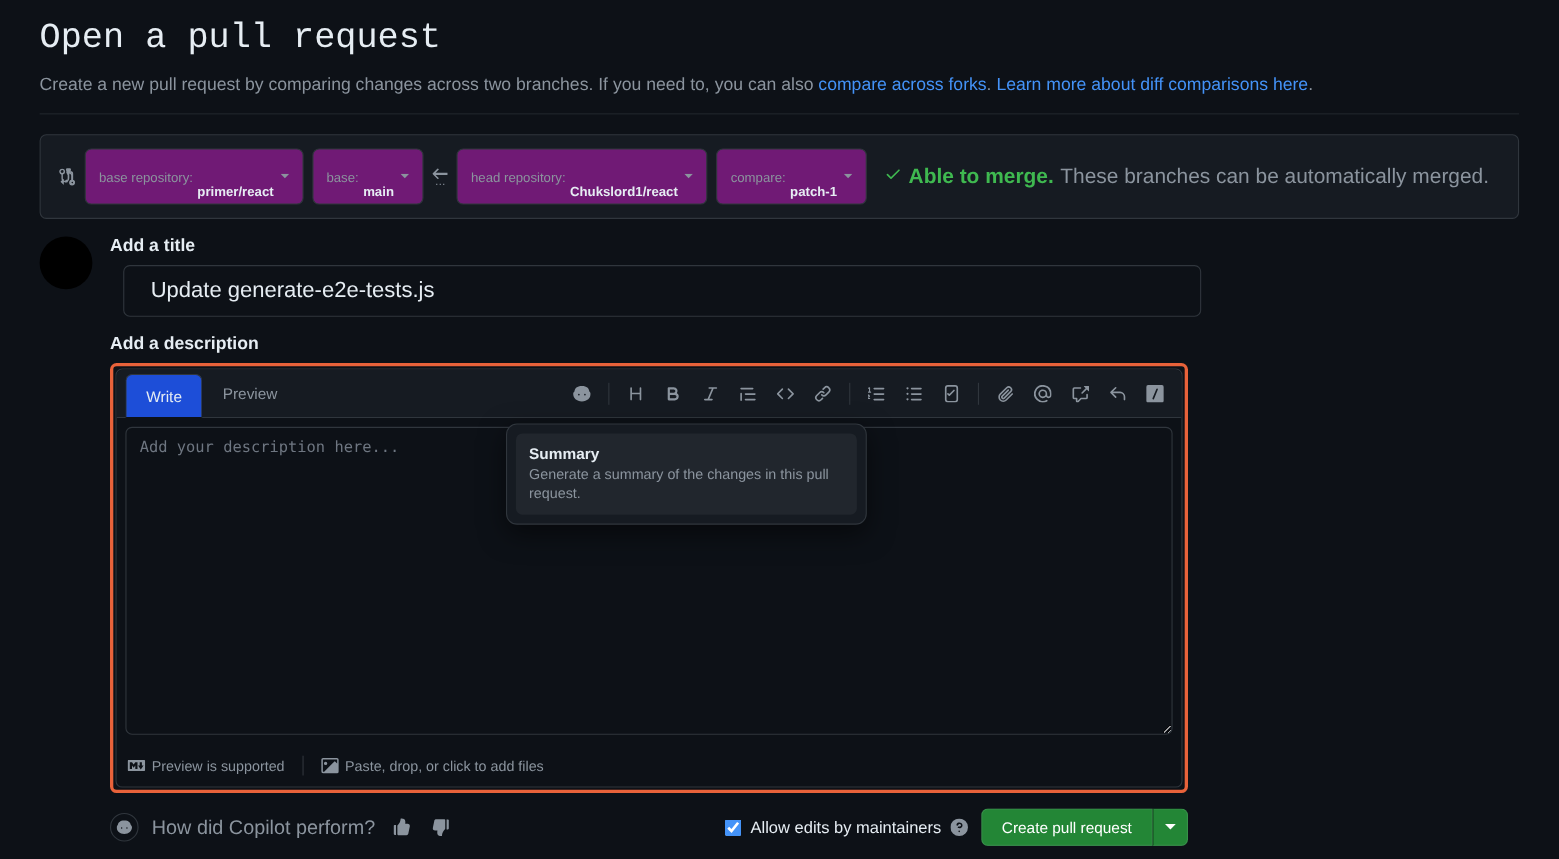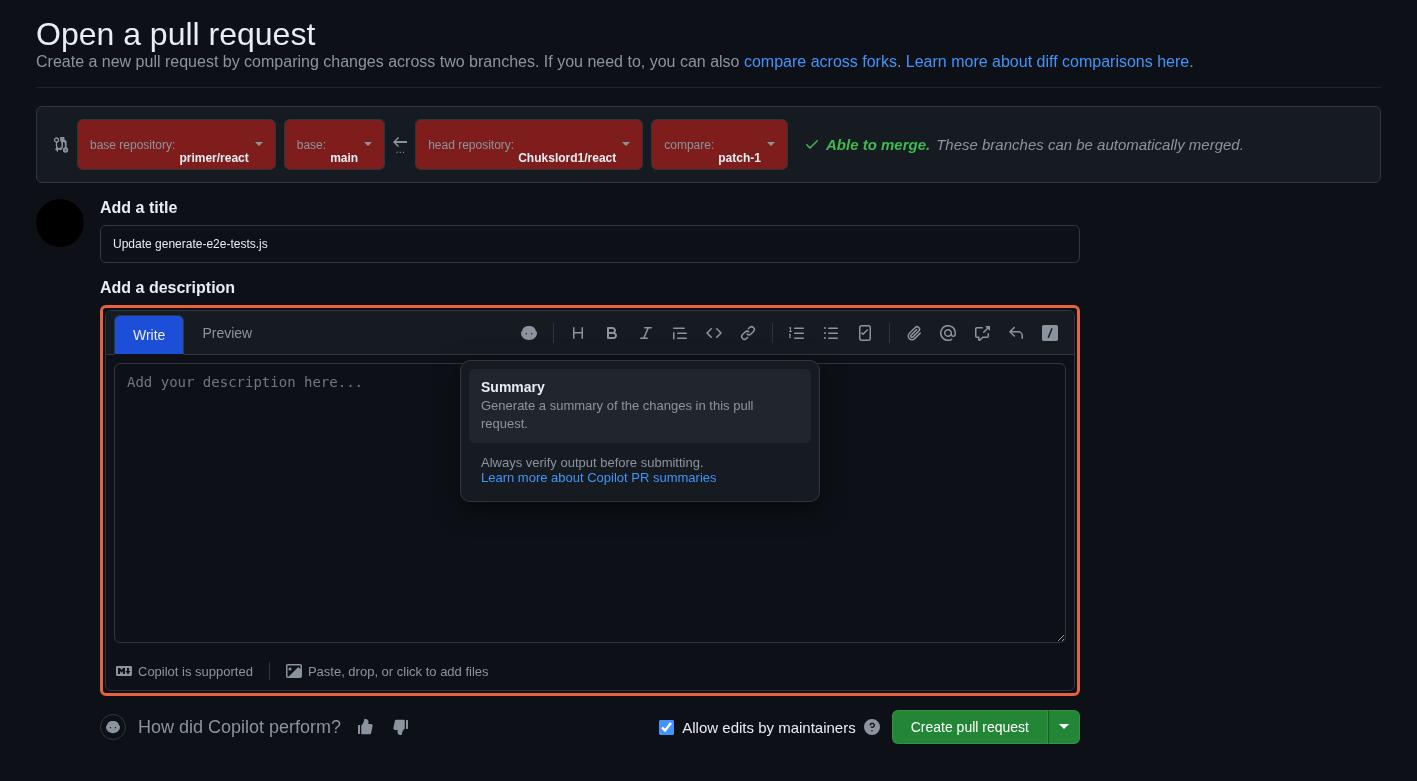--- a/index.html
+++ b/index.html
@@ -9,72 +9,74 @@
       font-family: -apple-system, BlinkMacSystemFont, "Segoe UI", Helvetica, Arial, sans-serif;
       font-size: 14px;
       width: 1417px;
       height: 781px;
       overflow: hidden;
     }
     .container { padding: 16px 36px; }
     .page-title {
       font-size: 32px;
       font-weight: 400;
-      margin-bottom: 0;
+      margin-bottom: 16px;
+      font-family: Liberation Mono, monospace;
     }
     .page-subtitle {
       color: #8b949e;
       font-size: 16px;
       margin-bottom: 16px;
     }
     .page-subtitle a { color: #4493f8; text-decoration: none; }
     .hr { border: none; border-top: 1px solid #21262d; margin-bottom: 18px; }
     .compare-box {
       border: 1px solid #30363d;
       border-radius: 6px;
       background: #161b22;
       padding: 12px 16px;
       display: flex;
       align-items: center;
       gap: 8px;
       flex-wrap: wrap;
     }
     .compare-icon { color: #8b949e; }
     .branch-btn {
-      background: #7f1d1d;
+      background: #701a75;
       border: 1px solid #30363d;
       border-radius: 6px;
       padding: 4px 12px;
       color: #8b949e;
       font-size: 12px;
       cursor: pointer;
       display: inline-flex;
       align-items: center;
       gap: 4px;
     }
     .branch-btn b { color: #e6edf3; font-weight: 600; margin-top: 27px; }
     .arrow-sep { color: #8b949e; display:flex; flex-direction:column; align-items:center; line-height:0.6; }
     .arrow-sep .dots { font-size:10px; }
-    .merge-status { display: flex; align-items: flex-start; gap: 6px; margin-left: 8px; font-size: 15px; font-style: italic; }
+    .merge-status { display: flex; align-items: flex-start; gap: 6px; margin-left: 8px; font-size: 19px; }
     .check-icon { color: #3fb950; }
     .able-merge { color: #3fb950; font-weight: 600; }
     .merge-desc { color: #8b949e; }
     .form-area { display: flex; gap: 16px; margin-top: 16px; }
     .avatar { width: 48px; height: 48px; border-radius: 50%; background: #000; flex-shrink: 0; }
     .form-col { flex: 1; max-width: 980px; }
     .field-label { font-size: 16px; font-weight: 600; margin-bottom: 8px; }
     .title-input {
       width: 100%;
       background: #0d1117;
       border: 1px solid #30363d;
       border-radius: 6px;
-      padding: 11px 12px;
+      padding: 11px 24px;
       color: #e6edf3;
-      font-size: 12px;
+      font-size: 20px;
       margin-bottom: 16px;
+      margin-left: 12px;
     }
     .highlight-box {
       border: 3px solid #e8623a;
       border-radius: 6px;
       padding: 2px;
       position: relative;
     }
     .comment-box {
       border: 1px solid #30363d;
       border-radius: 6px;
@@ -135,21 +137,21 @@
       gap: 16px;
       color: #8b949e;
       font-size: 13px;
     }
     .footer-hints .hint { display: flex; align-items: center; gap: 6px; cursor: pointer; }
     .footer-sep { width: 1px; height: 18px; background: #30363d; }
     .popup {
       position: absolute;
       top: 52px;
       left: 357px;
-      width: 360px;
+      width: 328px;
       background: #161b22;
       border: 1px solid #30363d;
       border-radius: 10px;
       box-shadow: 0 8px 24px rgba(0,0,0,0.5);
       padding: 8px;
       z-index: 10;
     }
     .popup-item {
       background: #21262d;
       border-radius: 6px;
@@ -368,40 +370,36 @@
             </div>
           </div>
           <div class="desc-area">
             <textarea class="desc-textarea" placeholder="Add your description here..." style=""></textarea>
           </div>
           <div class="footer-hints">
             <div class="hint">
               <svg width="16" height="16" viewBox="0 0 16 16" fill="currentColor">
                   <path d="M14.85 3H1.15C.52 3 0 3.52 0 4.15v7.69C0 12.48.52 13 1.15 13h13.69c.64 0 1.15-.52 1.15-1.15v-7.7C16 3.52 15.48 3 14.85 3M9 11H7V8L5.5 9.92 4 8v3H2V5h2l1.5 2L7 5h2Zm2.99.5L9.5 8H11V5h2v3h1.5Z"></path>
                 </svg>
-              <span>Copilot is supported</span>
+              <span>Preview is supported</span>
             </div>
             <div class="footer-sep"></div>
             <div class="hint">
               <svg width="16" height="16" viewBox="0 0 16 16" fill="currentColor">
                   <path d="M16 13.25A1.75 1.75 0 0 1 14.25 15H1.75A1.75 1.75 0 0 1 0 13.25V2.75C0 1.784.784 1 1.75 1h12.5c.966 0 1.75.784 1.75 1.75ZM1.75 2.5a.25.25 0 0 0-.25.25v10.5c0 .138.112.25.25.25h.94l9.1-9.1a.75.75 0 0 1 1.062 0l1.648 1.649V2.75a.25.25 0 0 0-.25-.25ZM5.5 6a1.5 1.5 0 1 1-3 0 1.5 1.5 0 0 1 3 0"></path>
                 </svg>
               <span>Paste, drop, or click to add files</span>
             </div>
           </div>
         </div>
 
         <div class="popup">
           <div class="popup-item">
             <div class="popup-title">Summary</div>
             <div class="popup-desc">Generate a summary of the changes in this pull request.</div>
-          </div>
-          <div class="popup-note">
-            <span>Always verify output before submitting.</span>
-            <a href="#">Learn more about Copilot PR summaries</a>
           </div>
         </div>
       </div>
 
       <div class="bottom-row">
         <div class="perf-pill">
           <svg width="14" height="14" viewBox="0 0 16 16" fill="currentColor">
               <path d="M7.998 15C3.186 15 0 11.748 0 8.016c0-.896.516-1.634 1.233-2.22C1.613 3.23 3.43 1 8 1c4.57 0 6.386 2.23 6.767 4.796C15.484 6.382 16 7.12 16 8.016 16 11.748 12.814 15 8.002 15ZM4.5 8.75a.75.75 0 1 0 1.5 0 .75.75 0 0 0-1.5 0m5.5 0a.75.75 0 1 0 1.5 0 .75.75 0 0 0-1.5 0"></path>
             </svg>
         </div>

